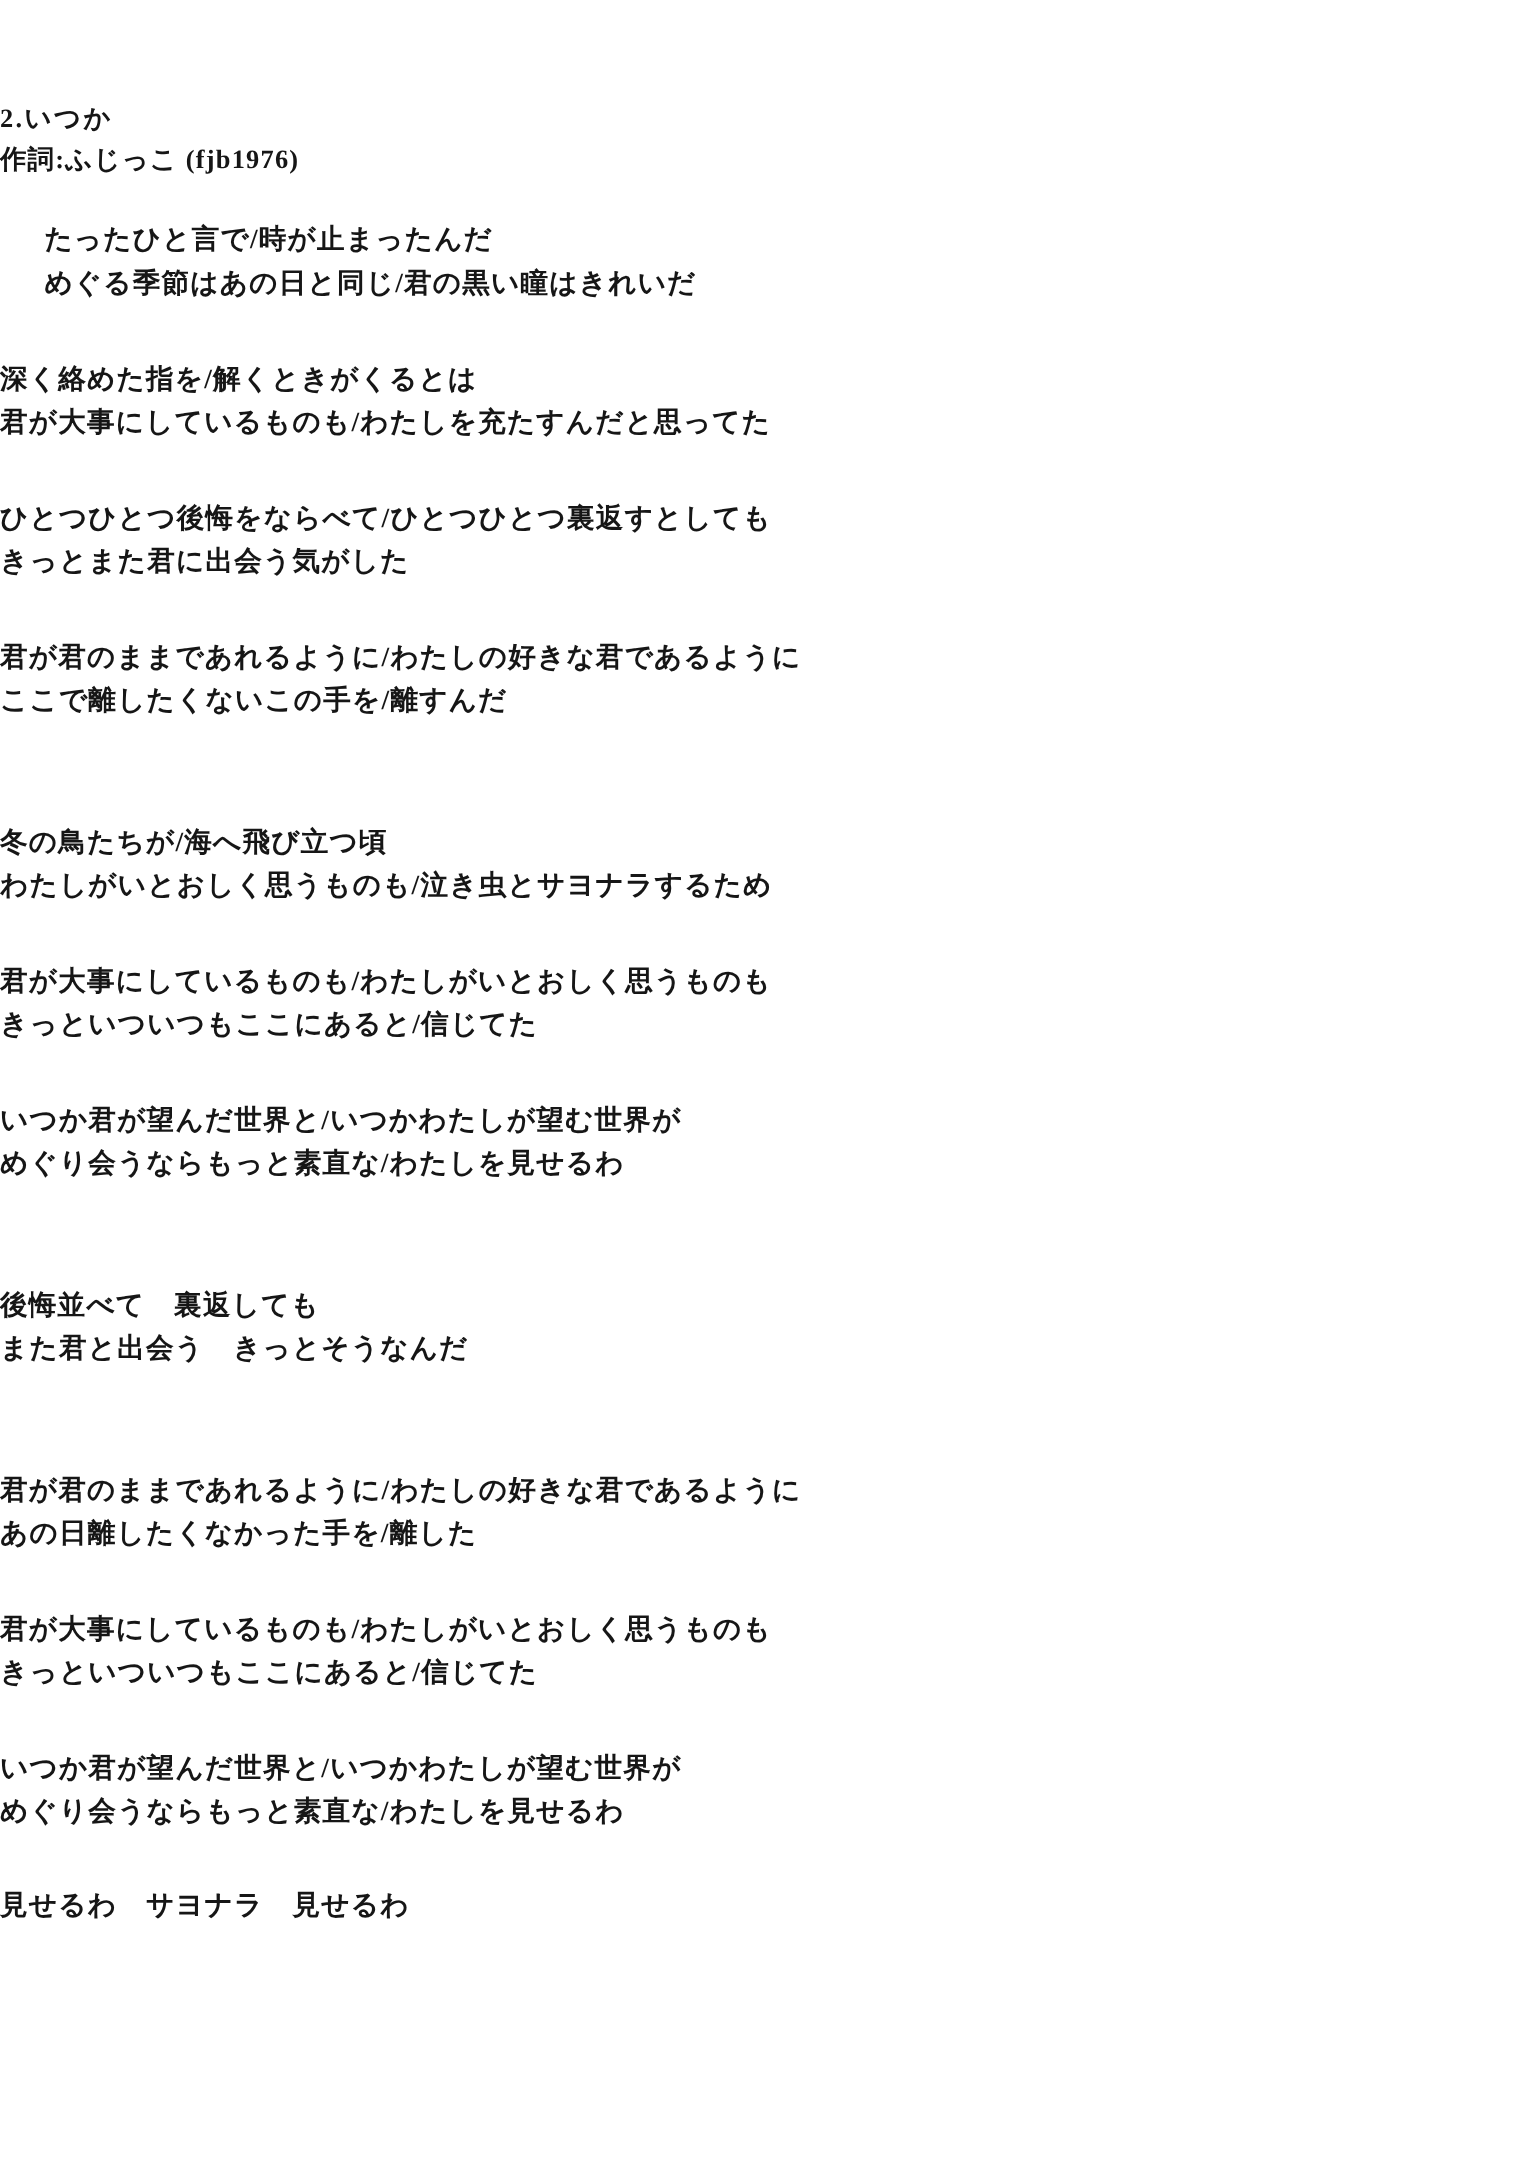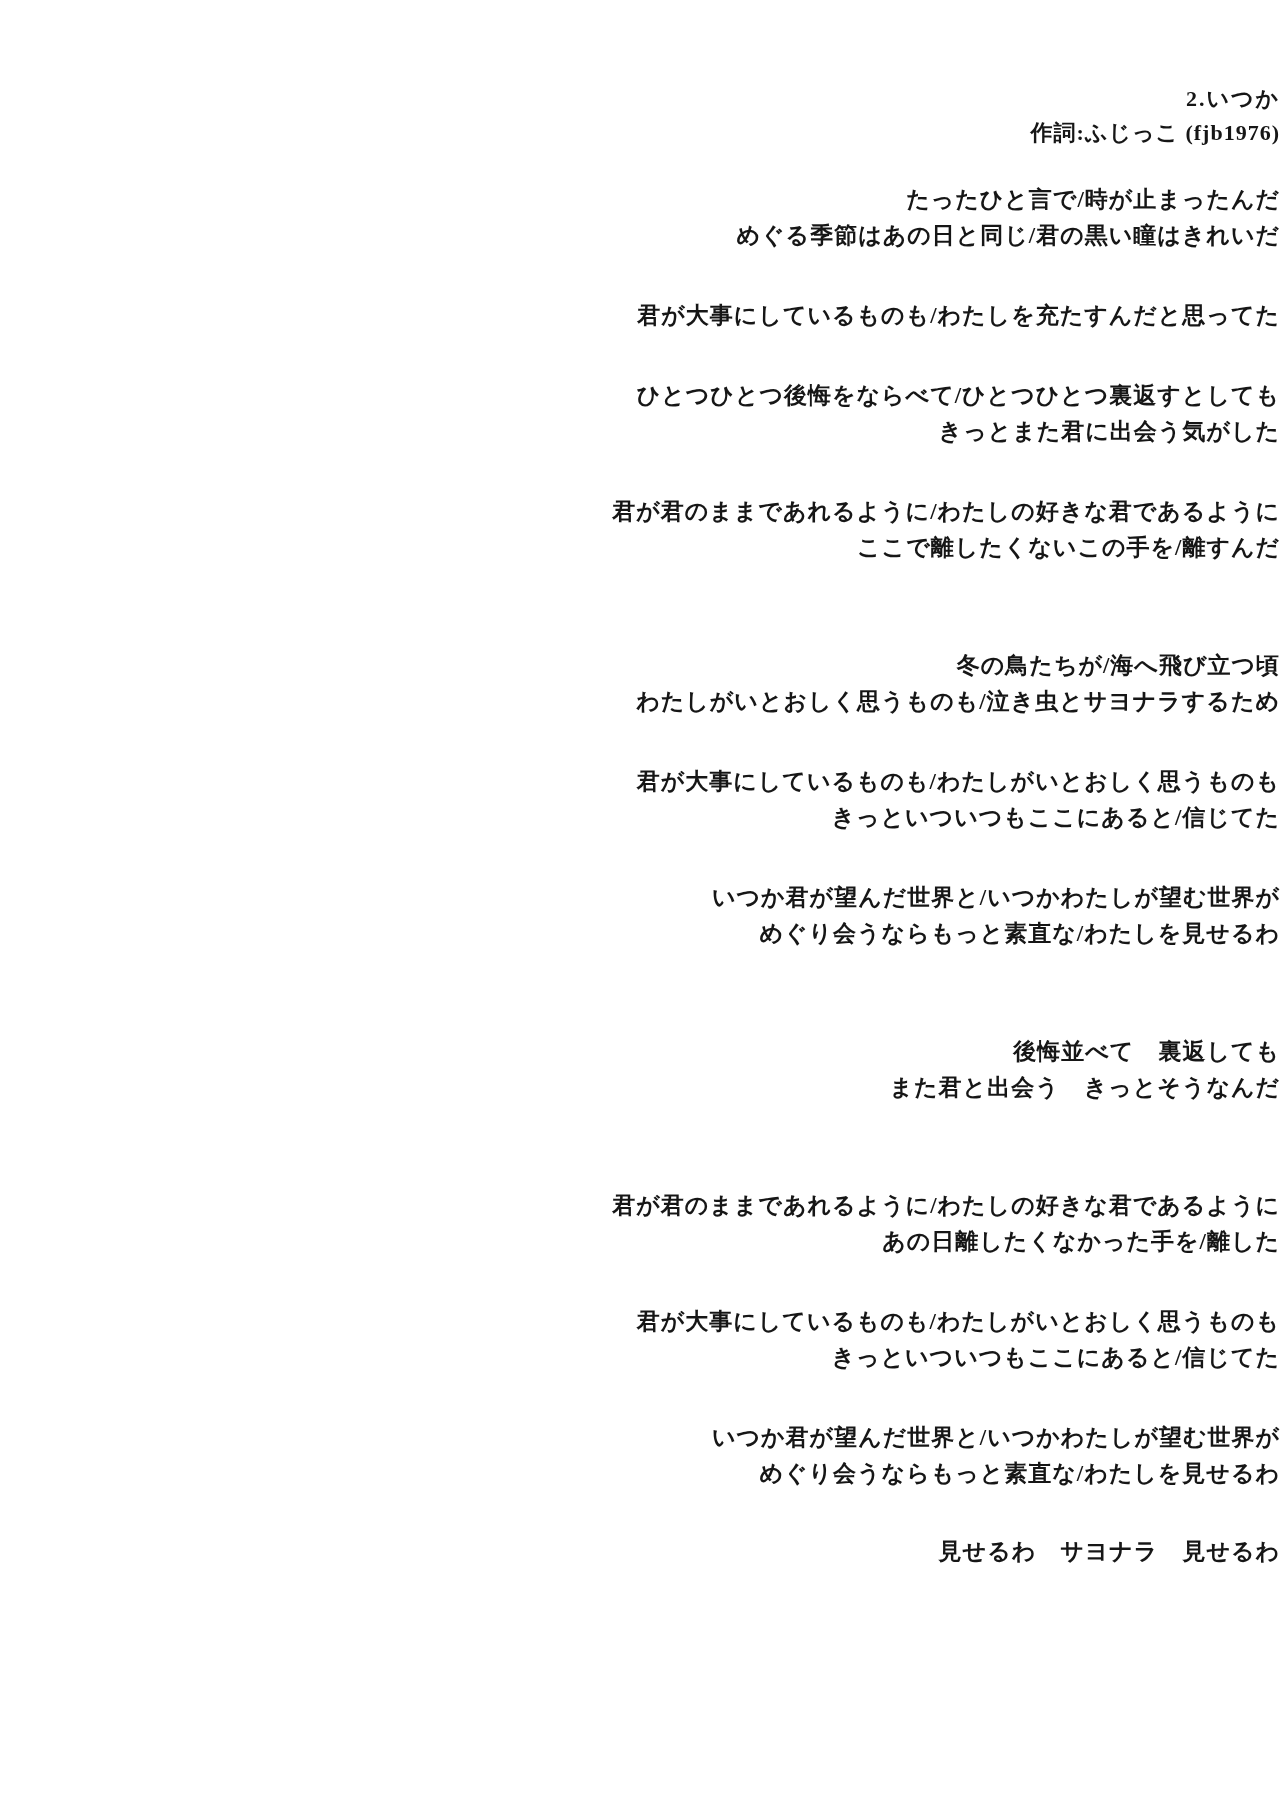--- a/index.html
+++ b/index.html
@@ -11,35 +11,34 @@
     position: relative;
     width: 1280px;
     height: 1810px;
     margin: 0 auto;
     box-sizing: border-box;
     padding-top: 82px;
     background: #ffffff;
     color: #161616;
     font-family: "Liberation Serif", "DejaVu Serif", serif;
     font-weight: bold;
-    text-align: right;
+    text-align: left;
     overflow: hidden;
   }
   .song-title {
     font-size: 22px;
     line-height: 34px;
     letter-spacing: 2px;
     margin: 0;
   }
   .credit {
     font-size: 22px;
     line-height: 34px;
     letter-spacing: 1px;
     margin: 0;
-    padding-left: 45px;
   }
   .stanza {
     margin: 44px 0 0 0;
   }
   .stanza.first {
     margin-top: 32px;
     padding-left: 37px;
   }
   .stanza.gap-large {
     margin-top: 82px;
@@ -64,20 +63,21 @@
     <h1 class="song-title">2.いつか</h1>
     <p class="credit">作詞:ふじっこ (fjb1976)</p>
   </header>
 
   <section class="stanza first">
     <p class="lyric-line">たったひと言で/時が止まったんだ</p>
     <p class="lyric-line">めぐる季節はあの日と同じ/君の黒い瞳はきれいだ</p>
   </section>
 
   <section class="stanza">
+    <p class="lyric-line">深く絡めた指を/解くときがくるとは</p>
     <p class="lyric-line">君が大事にしているものも/わたしを充たすんだと思ってた</p>
   </section>
 
   <section class="stanza">
     <p class="lyric-line">ひとつひとつ後悔をならべて/ひとつひとつ裏返すとしても</p>
     <p class="lyric-line">きっとまた君に出会う気がした</p>
   </section>
 
   <section class="stanza">
     <p class="lyric-line">君が君のままであれるように/わたしの好きな君であるように</p>

